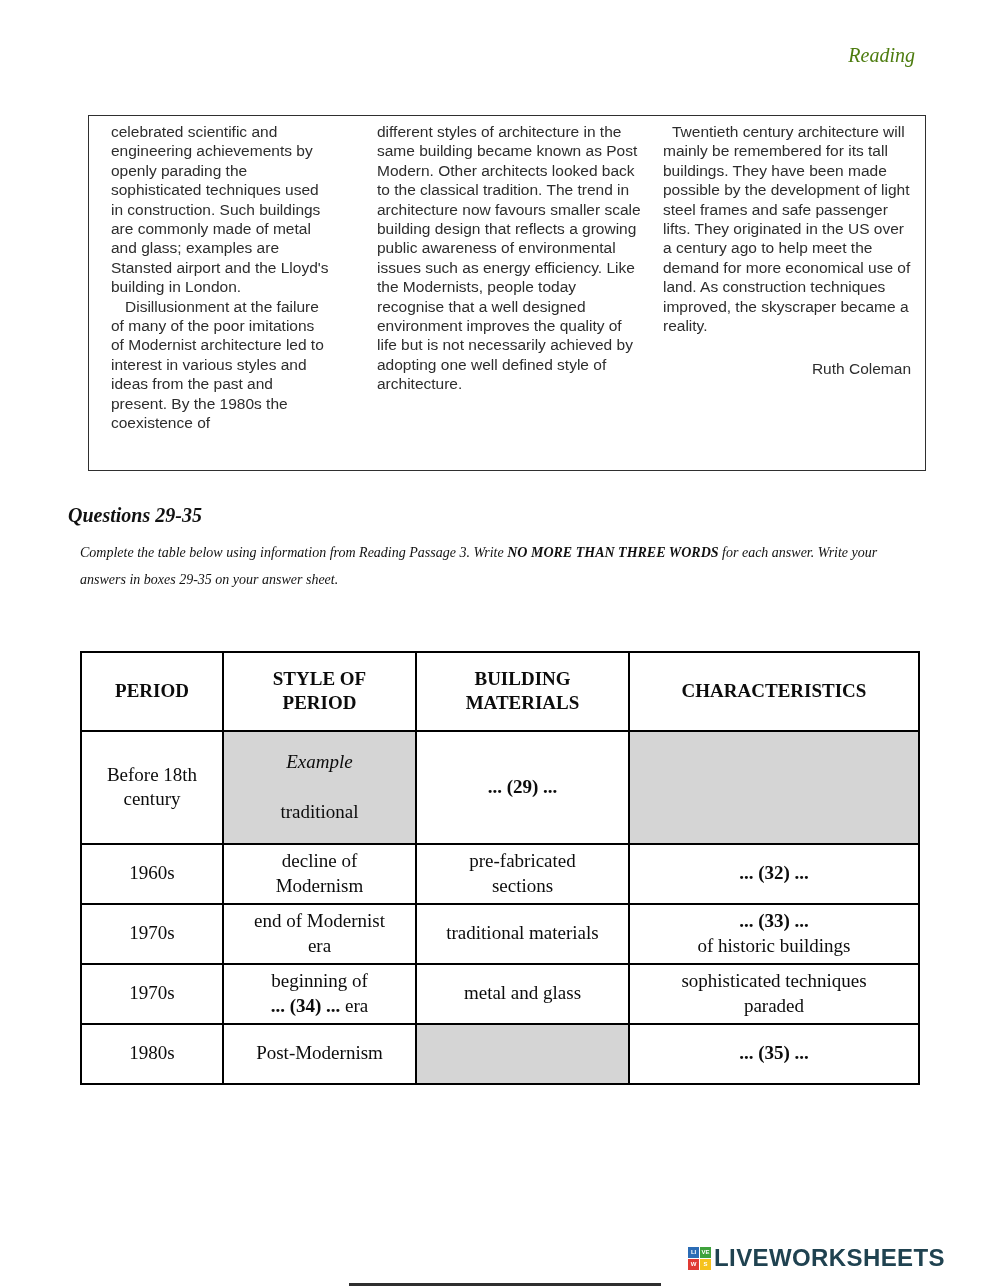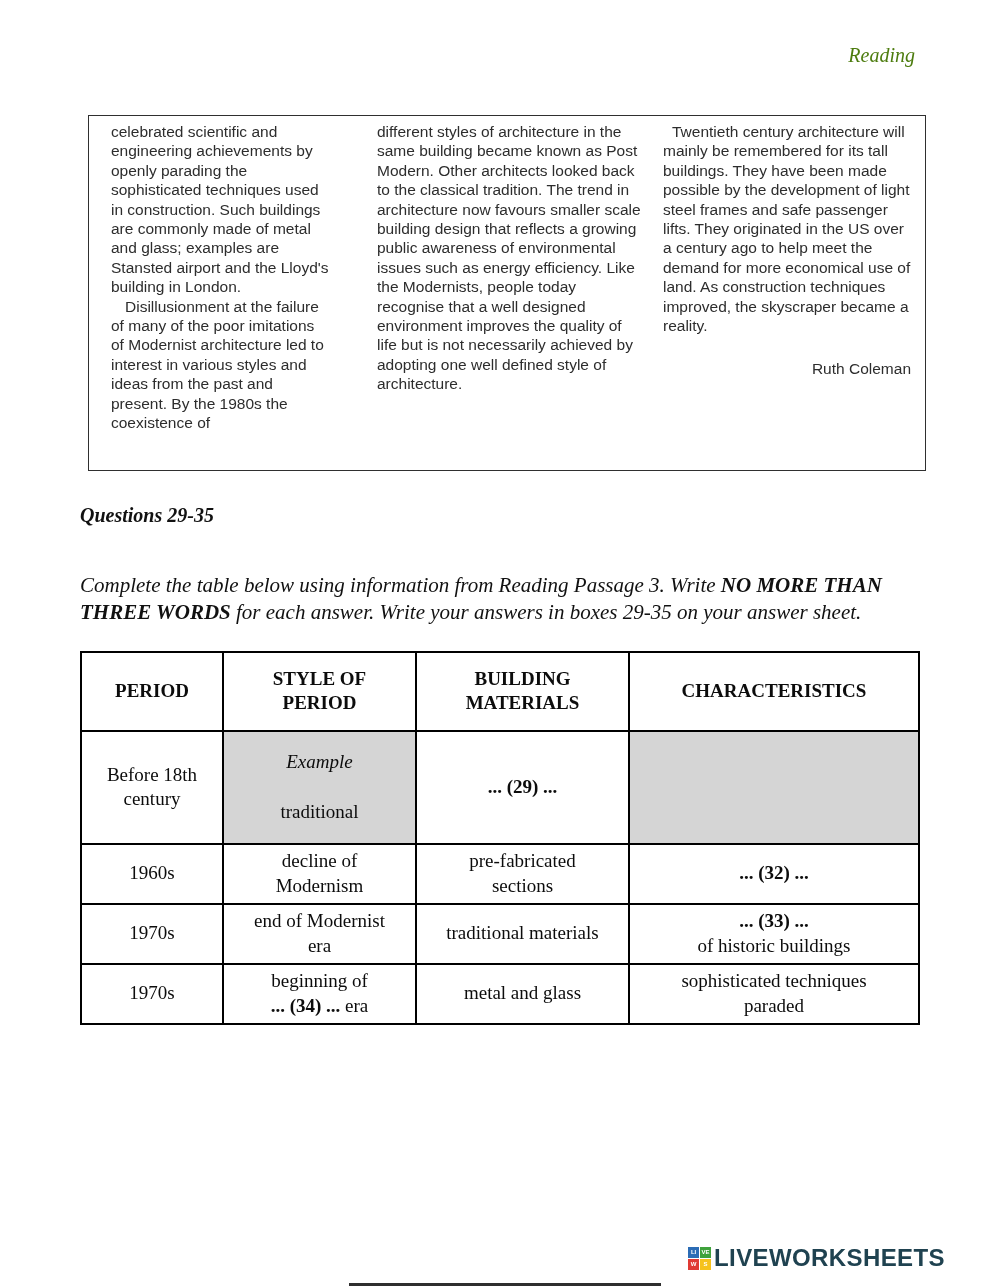--- a/index.html
+++ b/index.html
@@ -27,26 +27,26 @@
   }
   .pcol-1 { width:219px; margin-right:47px; }
   .pcol-2 { width:266px; margin-right:20px; }
   .pcol-3 { width:250px; }
   .indent-lg { text-indent:14px; }
   .indent-sm { text-indent:9px; }
   .author { text-align:right; margin-top:24px; padding-right:2px; }
 
   
   .q-heading {
-    position:absolute; left:80px; top:504px;
+    position:absolute; left:68px; top:504px;
     font-weight:bold; font-style:italic; font-size:20px; color:#111111;
   }
   .instructions {
-    position:absolute; left:80px; top:572px; width:842px;
-    font-style:italic; font-size:21px; line-height:26.5px; color:#111111;
+    position:absolute; left:80px; top:540px; width:842px;
+    font-style:italic; font-size:14px; line-height:26.5px; color:#111111;
   }
   .instructions .bold-seg { font-weight:bold; }
 
   
   .q-table {
     position:absolute; left:80px; top:651px; width:838px;
     border-collapse:collapse; table-layout:fixed;
     font-size:19px; line-height:1.28; color:#0c0c0c;
   }
   .q-table th, .q-table td {
@@ -171,20 +171,26 @@
       </tr>
       <tr>
         <td>1970s</td>
         <td>
           <div>beginning of</div>
           <div><span class="blank">... (34) ...</span><span> era</span></div>
         </td>
         <td>metal and glass</td>
         <td>sophisticated techniques paraded</td>
       </tr>
+      <tr>
+        <td>1980s</td>
+        <td>Post-Modernism</td>
+        <td class="gray"></td>
+        <td><span class="blank">... (35) ...</span></td>
+      </tr>
     </tbody>
   </table>
 
   <a class="footer-logo">
     <span class="logo-grid">
       <span class="sq" style="background: rgb(43, 108, 181);">LI</span>
       <span class="sq" style="background: rgb(63, 162, 60);">VE</span>
       <span class="sq" style="background: rgb(224, 58, 52);">W</span>
       <span class="sq" style="background: rgb(246, 194, 28);">S</span>
     </span>

